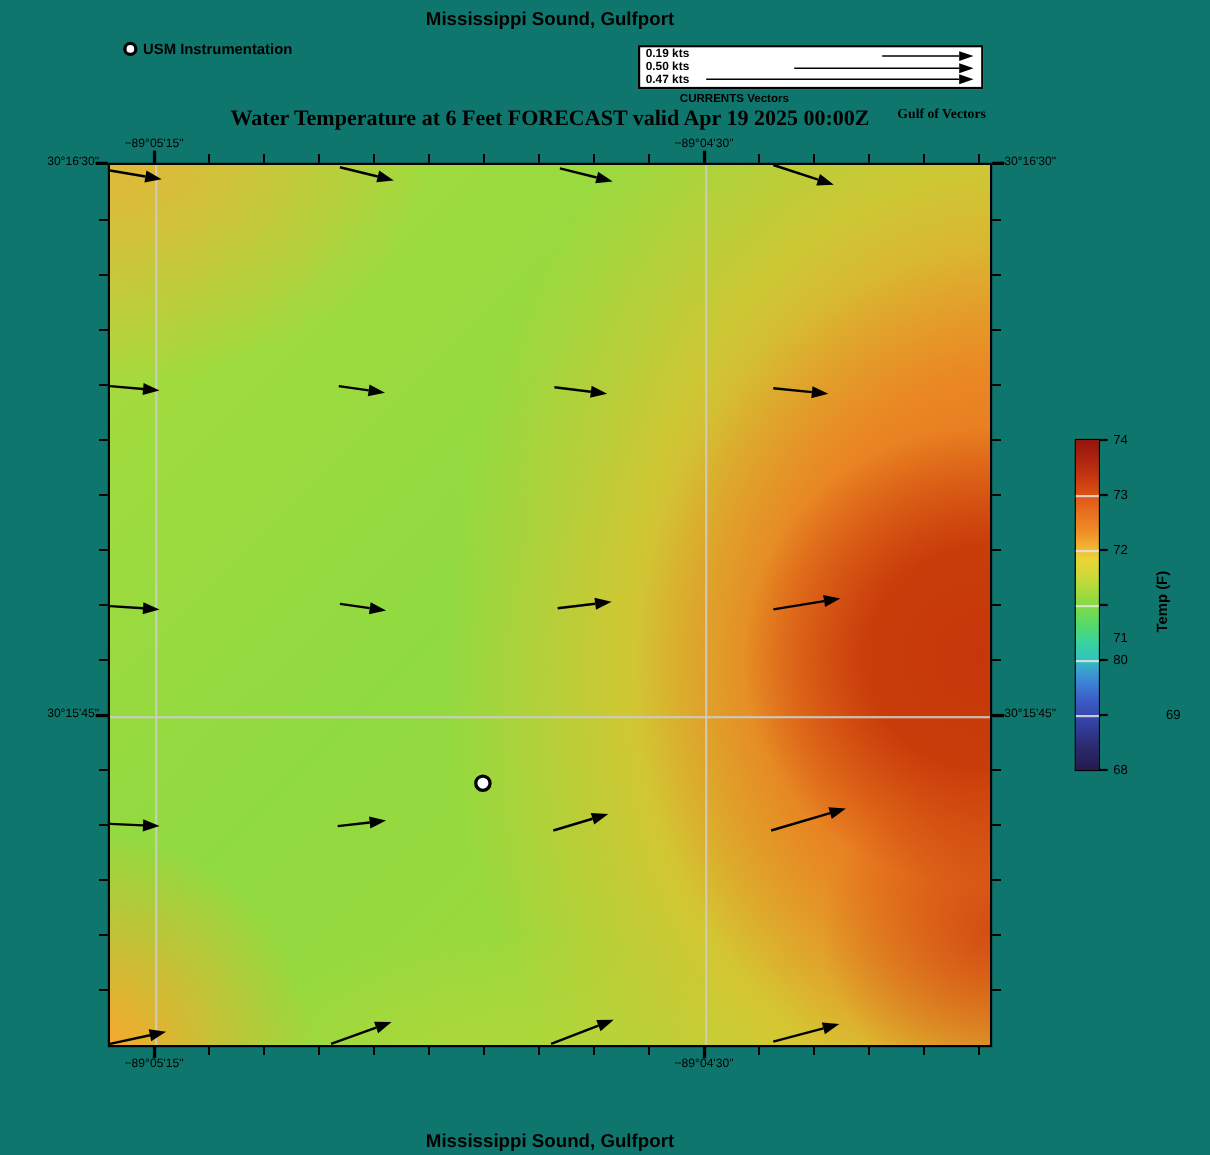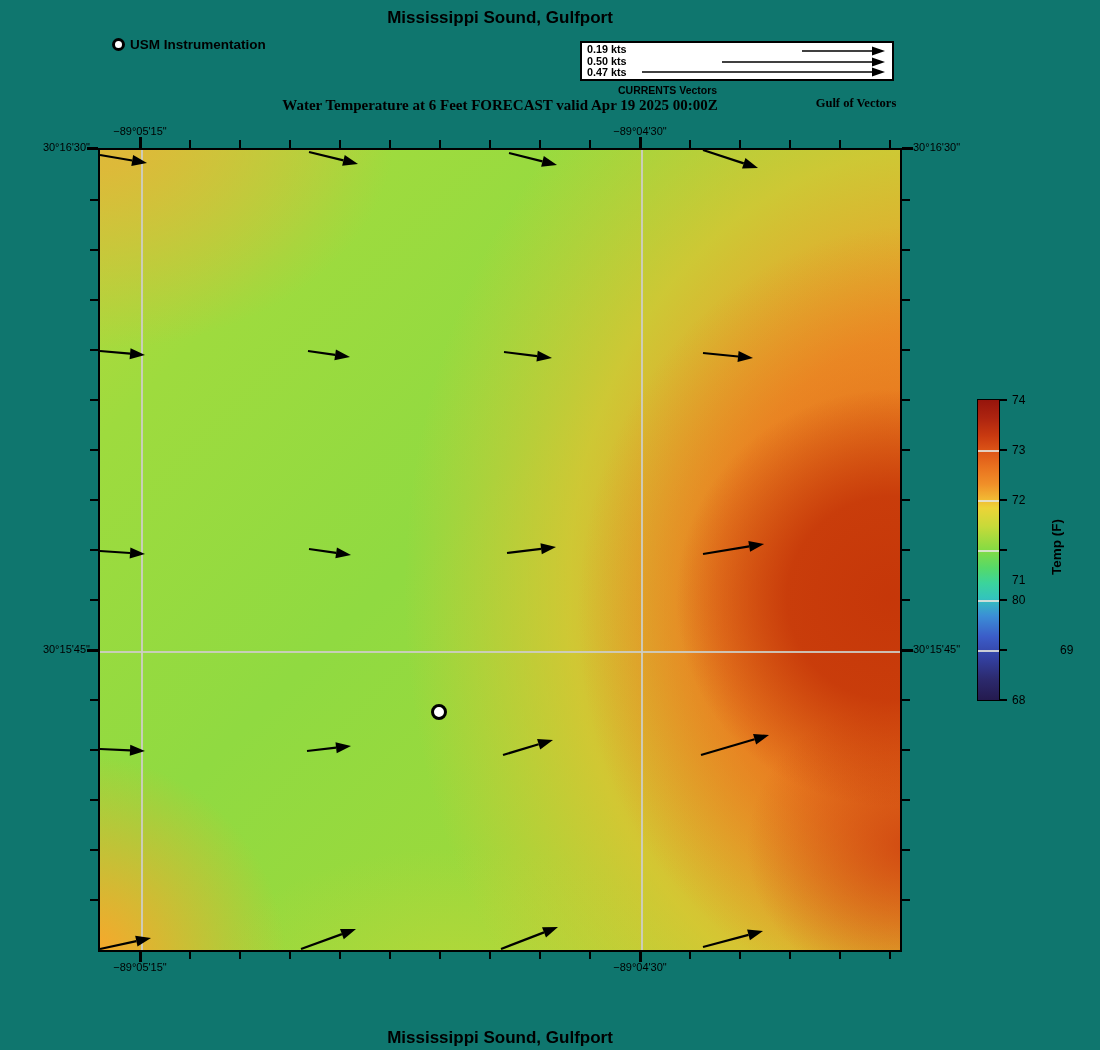--- a/index.html
+++ b/index.html
@@ -13,21 +13,21 @@
   .usm-legend { left:112px; top:37px; display:flex; align-items:center; gap:5px; }
   .usm-circle { width:13px; height:13px; border-radius:50%; border:3px solid #000; background:#fff; }
   .usm-label { font-size:13.5px; font-weight:bold; }
 
   .vec-box { left:580px; top:41px; width:314px; height:40px; border:2.5px solid #000; background:#fff; }
   .vec-labels { position:absolute; left:5px; top:1px; }
   .vec-labels div { font-size:10.8px; font-weight:bold; line-height:11.5px; }
   .vec-svg { position:absolute; left:0; top:0; width:309px; height:34px; overflow:visible; }
   .vec-caption { left:582px; top:84px; font-size:10.5px; font-weight:bold;margin-left:36px; }
 
-  .subtitle { left:98px; top:97px; width:804px; text-align:center; font-size:15px; font-weight:bold; font-family:"Liberation Serif",serif; }
+  .subtitle { left:98px; top:97px; width:804px; text-align:center; font-size:20px; font-weight:bold; font-family:"Liberation Serif",serif; }
   .region-label { left:770px; top:96px; width:172px; text-align:center; font-size:12.5px; font-weight:bold; font-family:"Liberation Serif",serif; }
 
   .map { left:98px; top:148px; width:804px; height:804px; border:2.5px solid #000; }
   .map-bg { position:absolute; inset:0;
     background:
       radial-gradient(ellipse 300px 290px at 99% 56%, rgba(196,52,8,0.95) 0%, rgba(196,52,8,0.85) 35%, rgba(196,52,8,0) 72%),
       radial-gradient(ellipse 230px 210px at 101% 87%, rgba(204,62,14,0.80) 0%, rgba(204,62,14,0) 70%),
       radial-gradient(ellipse 470px 540px at 102% 58%, rgba(228,104,24,0.90) 22%, rgba(228,104,24,0) 72%),
       radial-gradient(ellipse 660px 800px at 104% 55%, rgba(242,152,42,0.95) 32%, rgba(238,190,46,0.65) 55%, rgba(238,190,46,0) 80%),
       radial-gradient(ellipse 420px 300px at -1% -2%, rgba(223,184,57,0.95) 12%, rgba(223,184,57,0) 72%),

